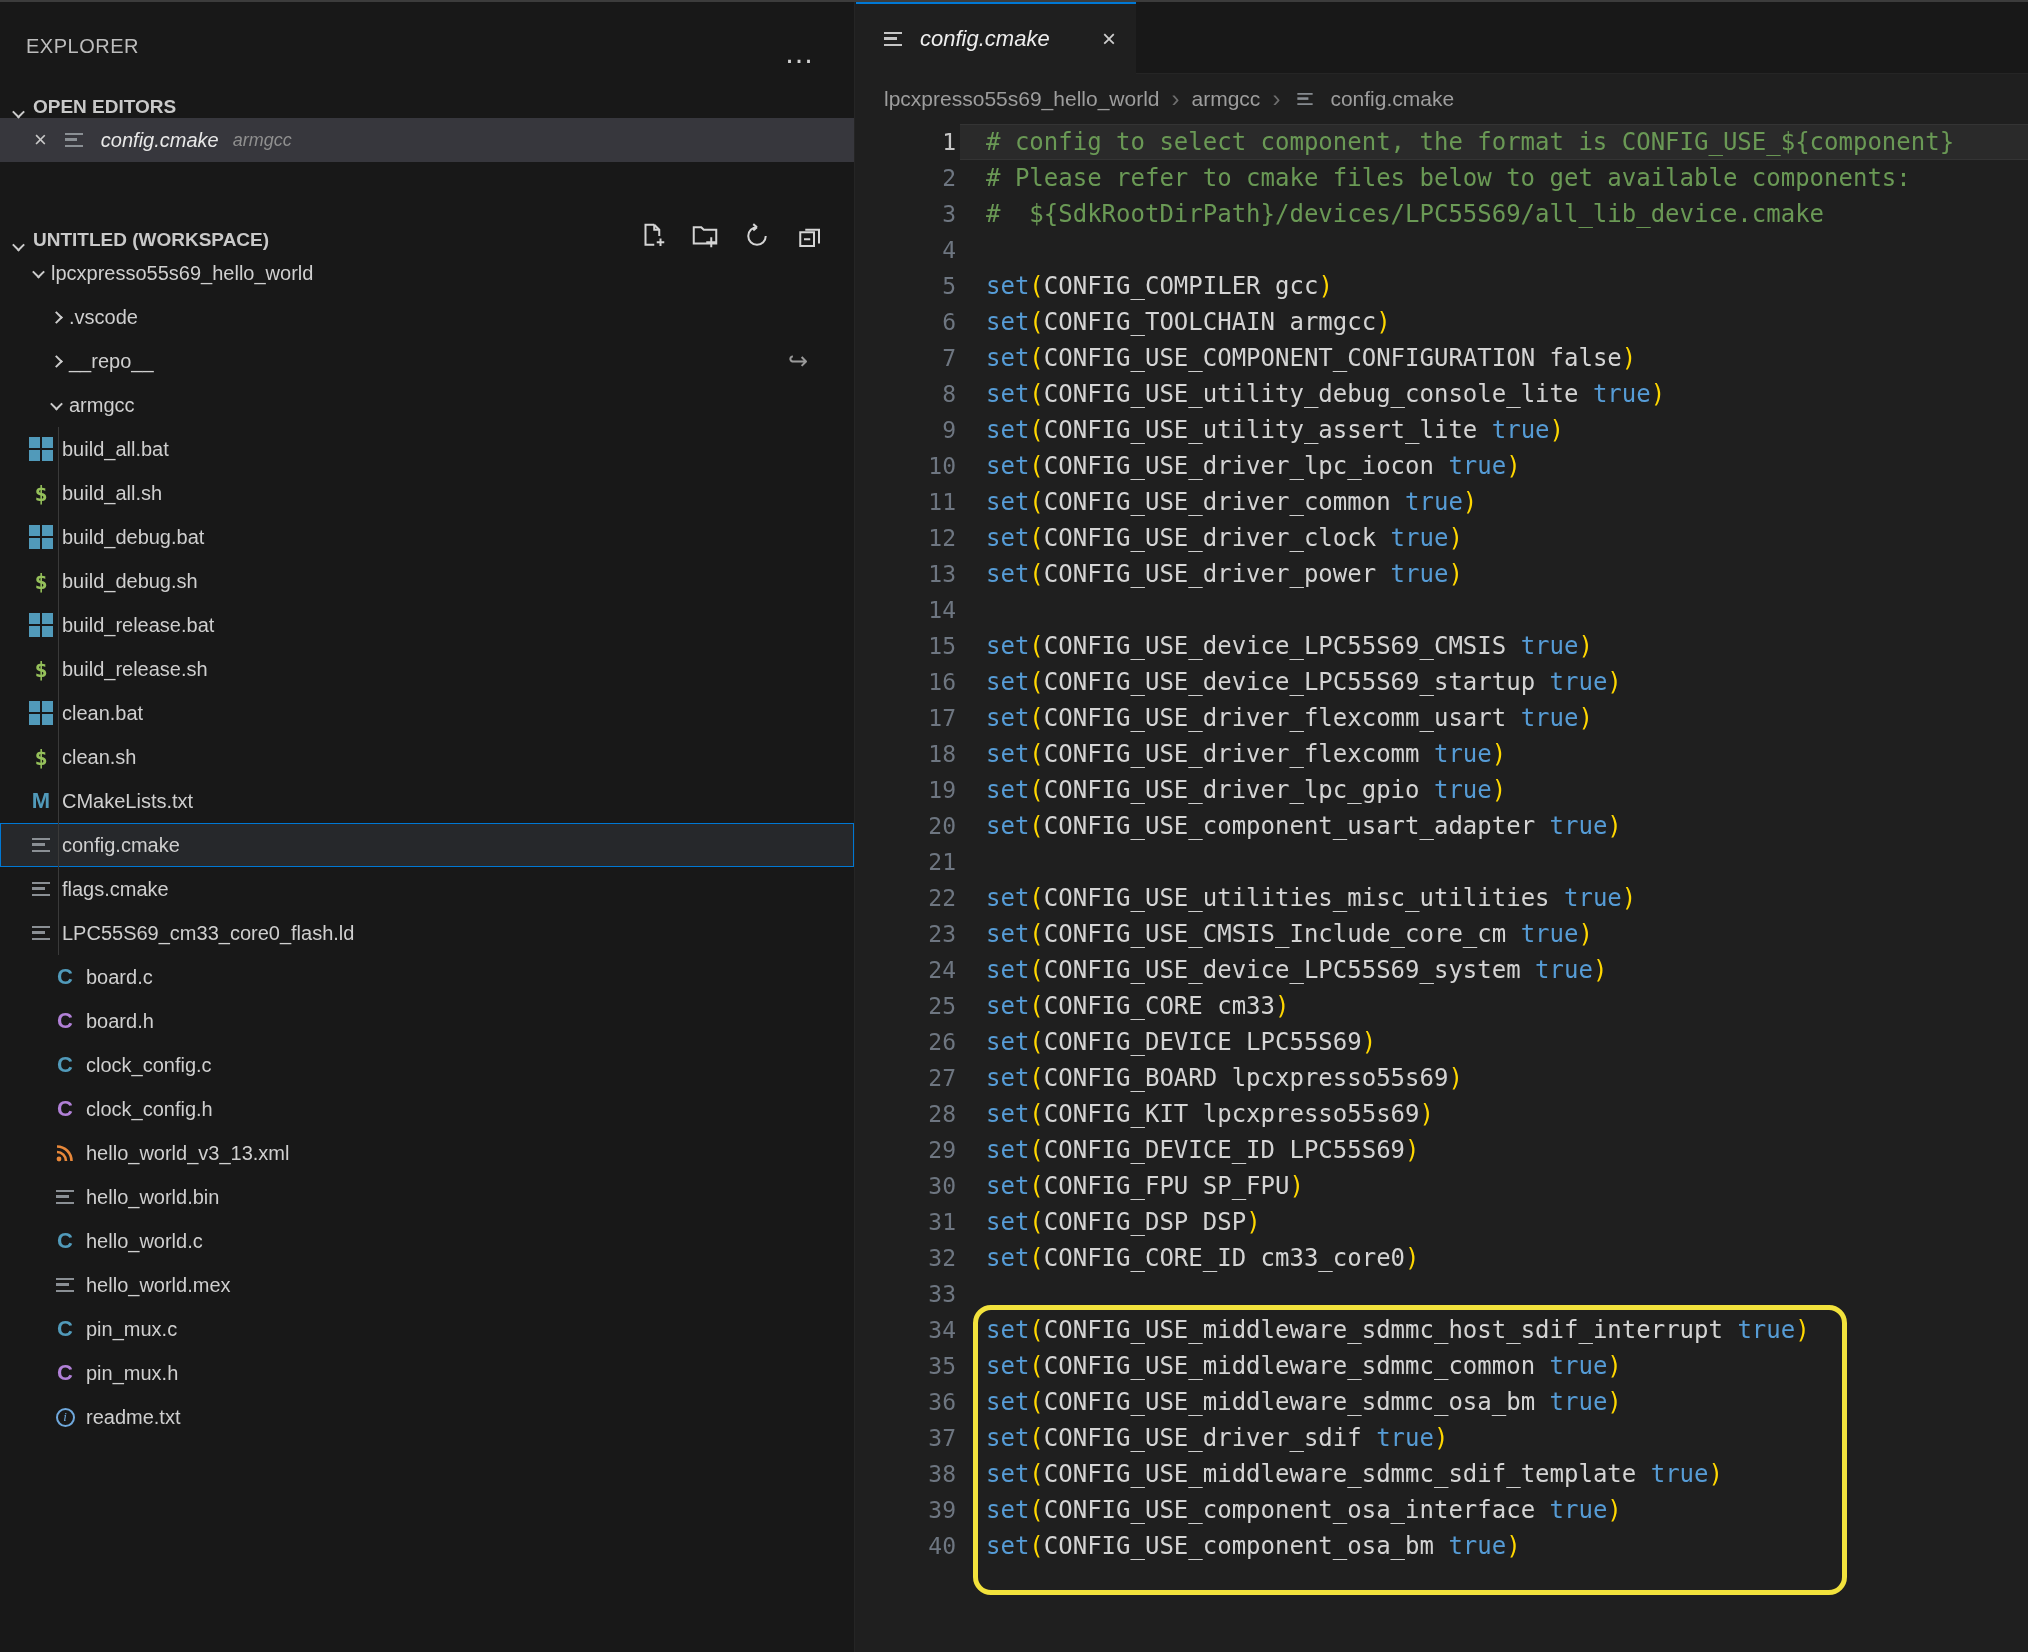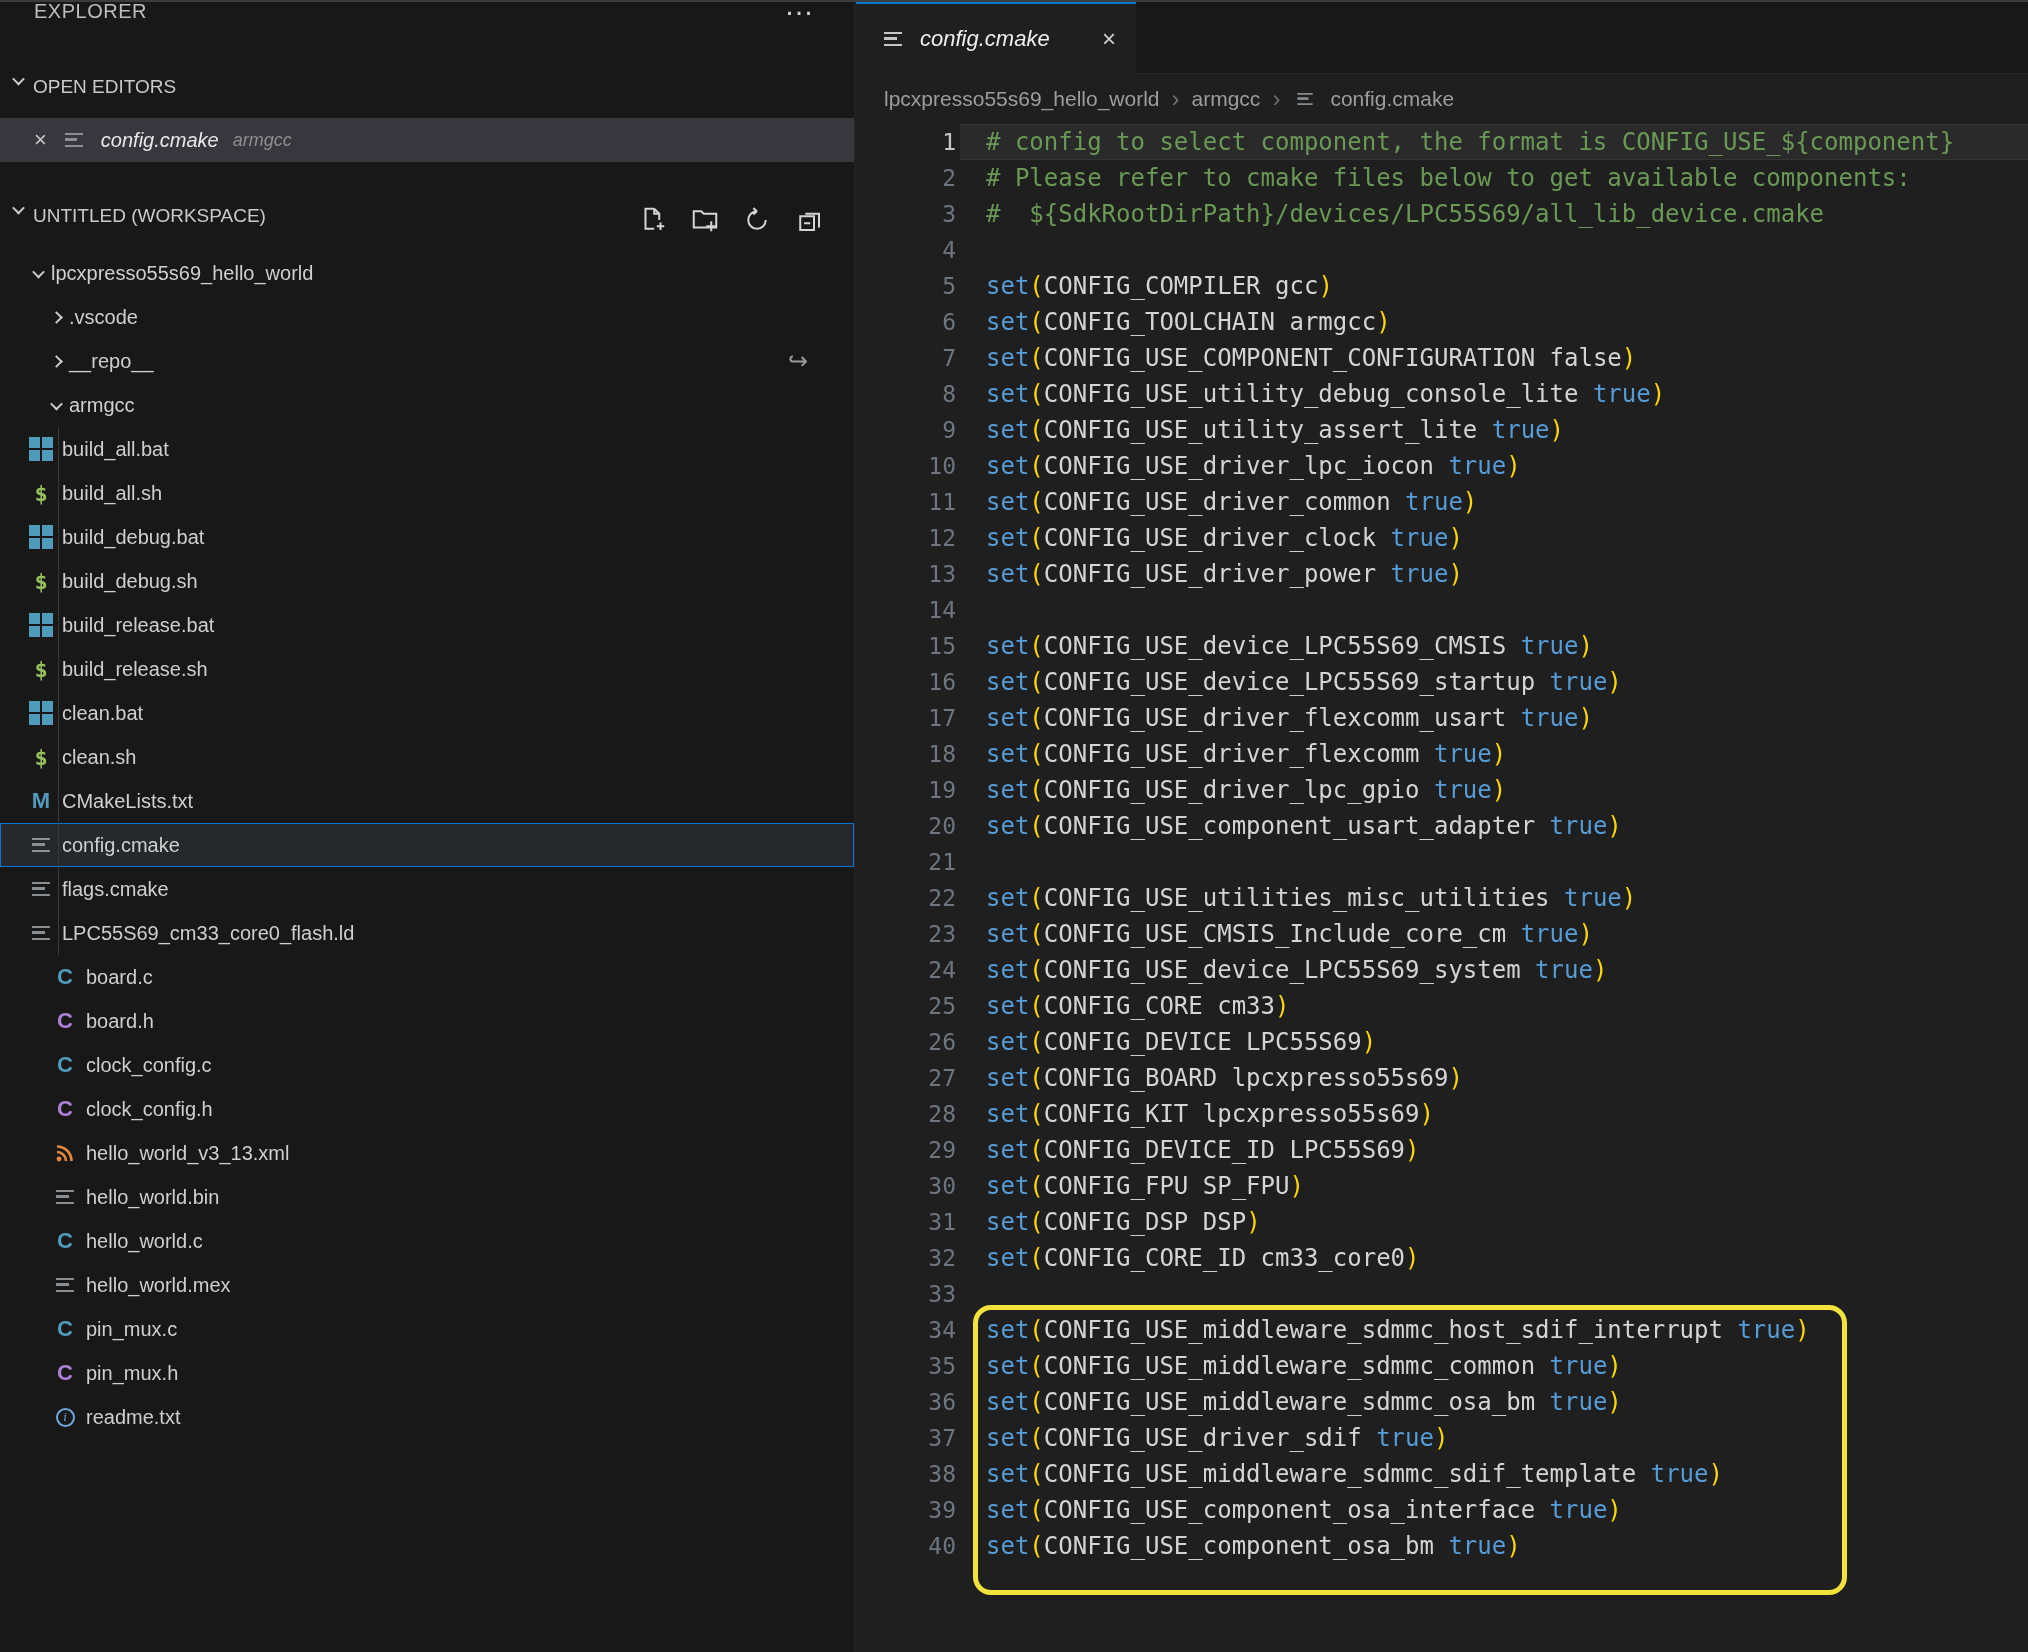--- a/index.html
+++ b/index.html
@@ -4,26 +4,26 @@
 <style>
   * { margin:0; padding:0; box-sizing:border-box; }
   html,body { width:2028px; height:1652px; overflow:hidden; background:#1f1f1f;
               font-family:"Liberation Sans", sans-serif; }
   #app { position:relative; width:2028px; height:1652px; background:#1f1f1f; }
   #app::before { content:''; position:absolute; top:0; left:0; right:0; height:2px; background:#3c3c3c; z-index:50; }
 
   
   .sidebar { position:absolute; left:0; top:0; width:855px; height:1652px;
              background:#181818; border-right:1px solid #252525; color:#cccccc; }
-  .sb-titlebar { height:58px; display:flex; align-items:flex-start; justify-content:space-between;
-                 padding:0 38px 0 34px; }
+  .sb-titlebar { height:58px; display:flex; align-items:flex-end; justify-content:space-between;
+                 padding:0 38px 0 26px; }
   .sb-title { font-size:20px; color:#bdbdbd; letter-spacing:0.5px; }
   .sb-menu-dots { color:#d0d0d0; font-size:30px; letter-spacing:2px; line-height:10px; cursor:pointer; }
-  .sec-header { display:flex; align-items:flex-start; gap:10px; padding-left:14px;
-                font-weight:normal; font-size:19px; color:#c9c9c9; }
+  .sec-header { display:flex; align-items:flex-end; gap:10px; padding-left:14px;
+                font-weight:bold; font-size:19px; color:#c9c9c9; }
   .sec-oe { height:42px; margin-top:18px; }
   .sec-ws { height:46px; justify-content:flex-start;margin-top:43px; }
   .sec-ws .ws-label { flex:0 0 auto; }
   .ws-actions { margin-left:auto; display:flex; gap:22px; padding-right:30px; }
   .ws-actions svg { width:30px; height:30px; stroke:#d4d4d4; fill:none; stroke-width:1.6; cursor:pointer; }
 
   .chev { display:inline-block; width:9px; height:9px; border-right:2px solid #cccccc;
           border-bottom:2px solid #cccccc; flex:0 0 auto; }
   .chev.down  { transform:rotate(45deg) translate(-1px,-1px); }
   .chev.right { transform:rotate(-45deg); }

